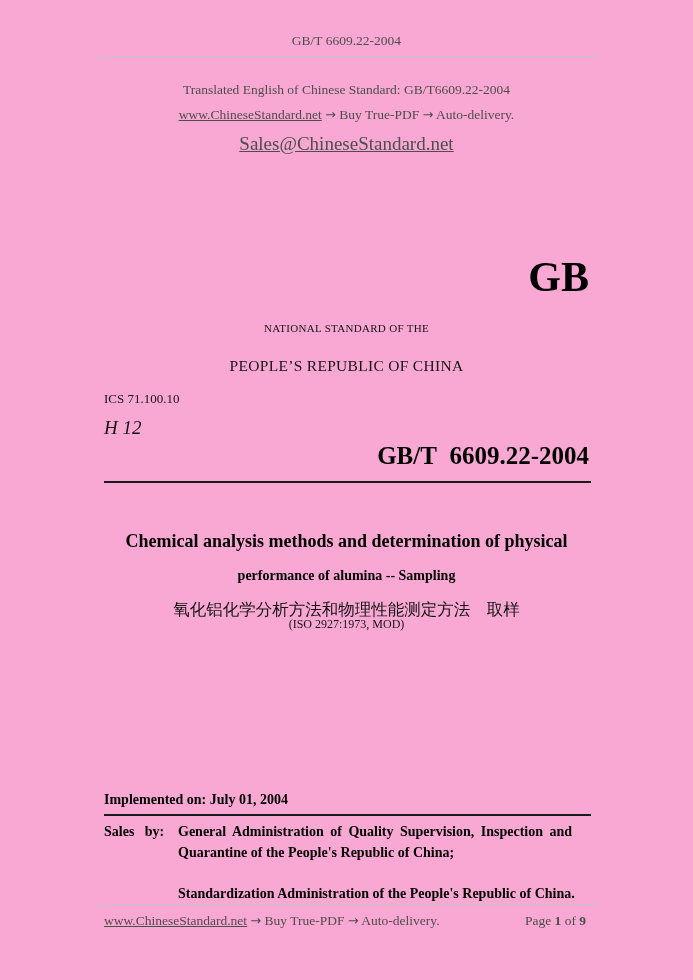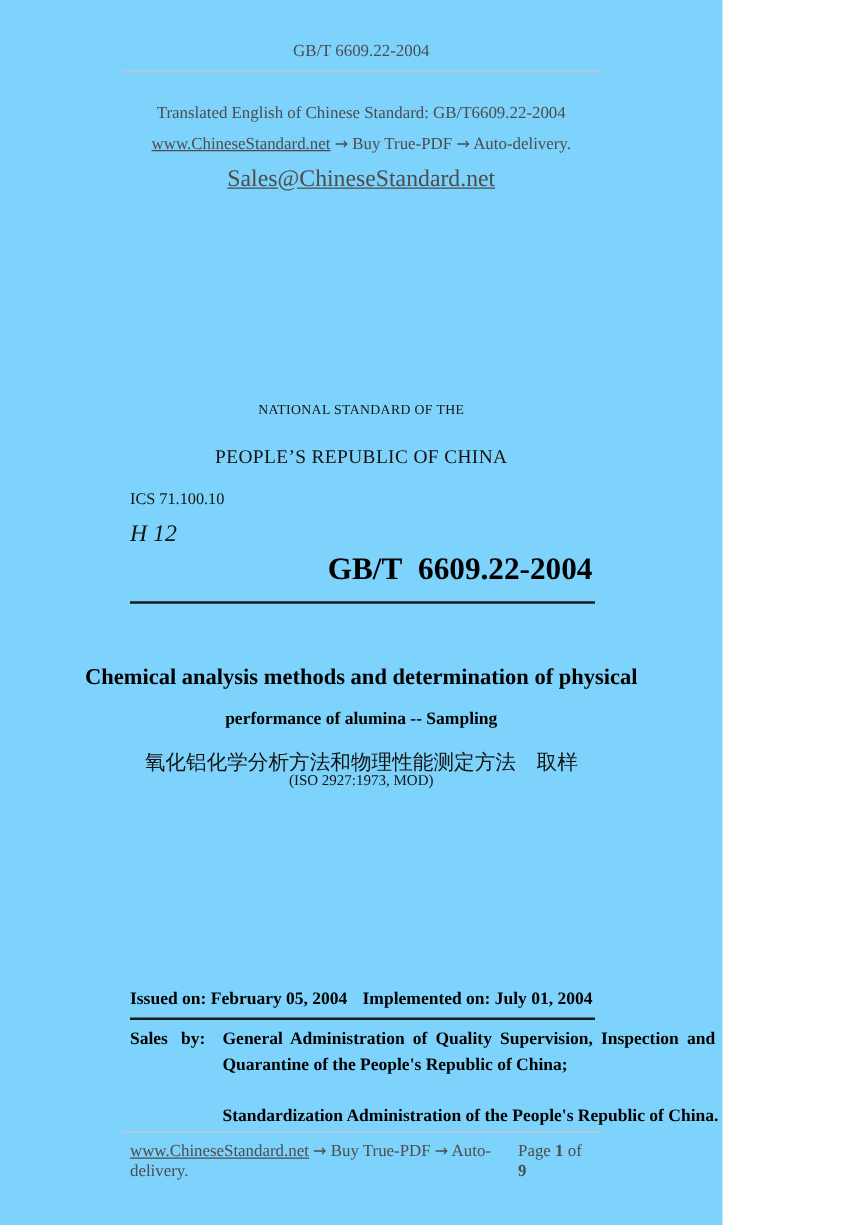--- a/index.html
+++ b/index.html
@@ -2,23 +2,23 @@
 <html><head>
 <meta charset="utf-8">
 <style>
   html, body {
     margin: 0;
     padding: 0;
     background: #ffffff;
   }
   .page {
     position: relative;
-    width: 578px;
+    width: 693px;
     height: 980px;
-    background: #7dd3fc;
+    background: #f9a8d4;
     overflow: hidden;
     font-family: "Liberation Serif", serif;
     color: #141414;
   }
   .abs { position: absolute; }
   .center { left: 0; right: 0; text-align: center; }
   .gray { color: #4d4d4d; }
 
   .doc-number { top: 33px; font-size: 13.5px; }
   .hr-top { top: 57px; left: 97px; right: 96px; border-top: 1.5px solid #c6c6c6; }
@@ -85,20 +85,21 @@
     <span class="arrow">→</span>
     <span>Buy True-PDF</span>
     <span class="arrow">→</span>
     <span>Auto-delivery.</span>
   </div>
 
   <div class="abs center email-line gray">
     <span class="link">Sales@ChineseStandard.net</span>
   </div>
 
+  <div class="abs gb-logo">GB</div>
 
   <div class="abs center nat-line1">NATIONAL STANDARD OF THE</div>
 
   <div class="abs center nat-line2">PEOPLE’S REPUBLIC OF CHINA</div>
 
   <div class="abs ics-line">ICS 71.100.10</div>
 
   <div class="abs class-line">H 12</div>
 
   <div class="abs std-code">GB/T&nbsp; 6609.22-2004</div>
@@ -107,21 +108,20 @@
 
   <div class="abs center title-line1">Chemical analysis methods and determination of physical</div>
 
   <div class="abs center title-line2">performance of alumina -- Sampling</div>
 
   <div class="abs center title-zh">氧化铝化学分析方法和物理性能测定方法　取样</div>
 
   <div class="abs center iso-note">(ISO 2927:1973, MOD)</div>
 
   <div class="abs issued-row">
-    <span>Issued on: February 05, 2004</span>
     <span>Implemented on: July 01, 2004</span>
   </div>
 
   <div class="abs hr-issued"></div>
 
   <div class="abs issued-by">
     <div class="ib-label">Sales by:</div>
     <div class="ib-content">
       <div class="ib-line ib-justify">General Administration of Quality Supervision, Inspection and</div>
       <div class="ib-line">Quarantine of the People's Republic of China;</div>

